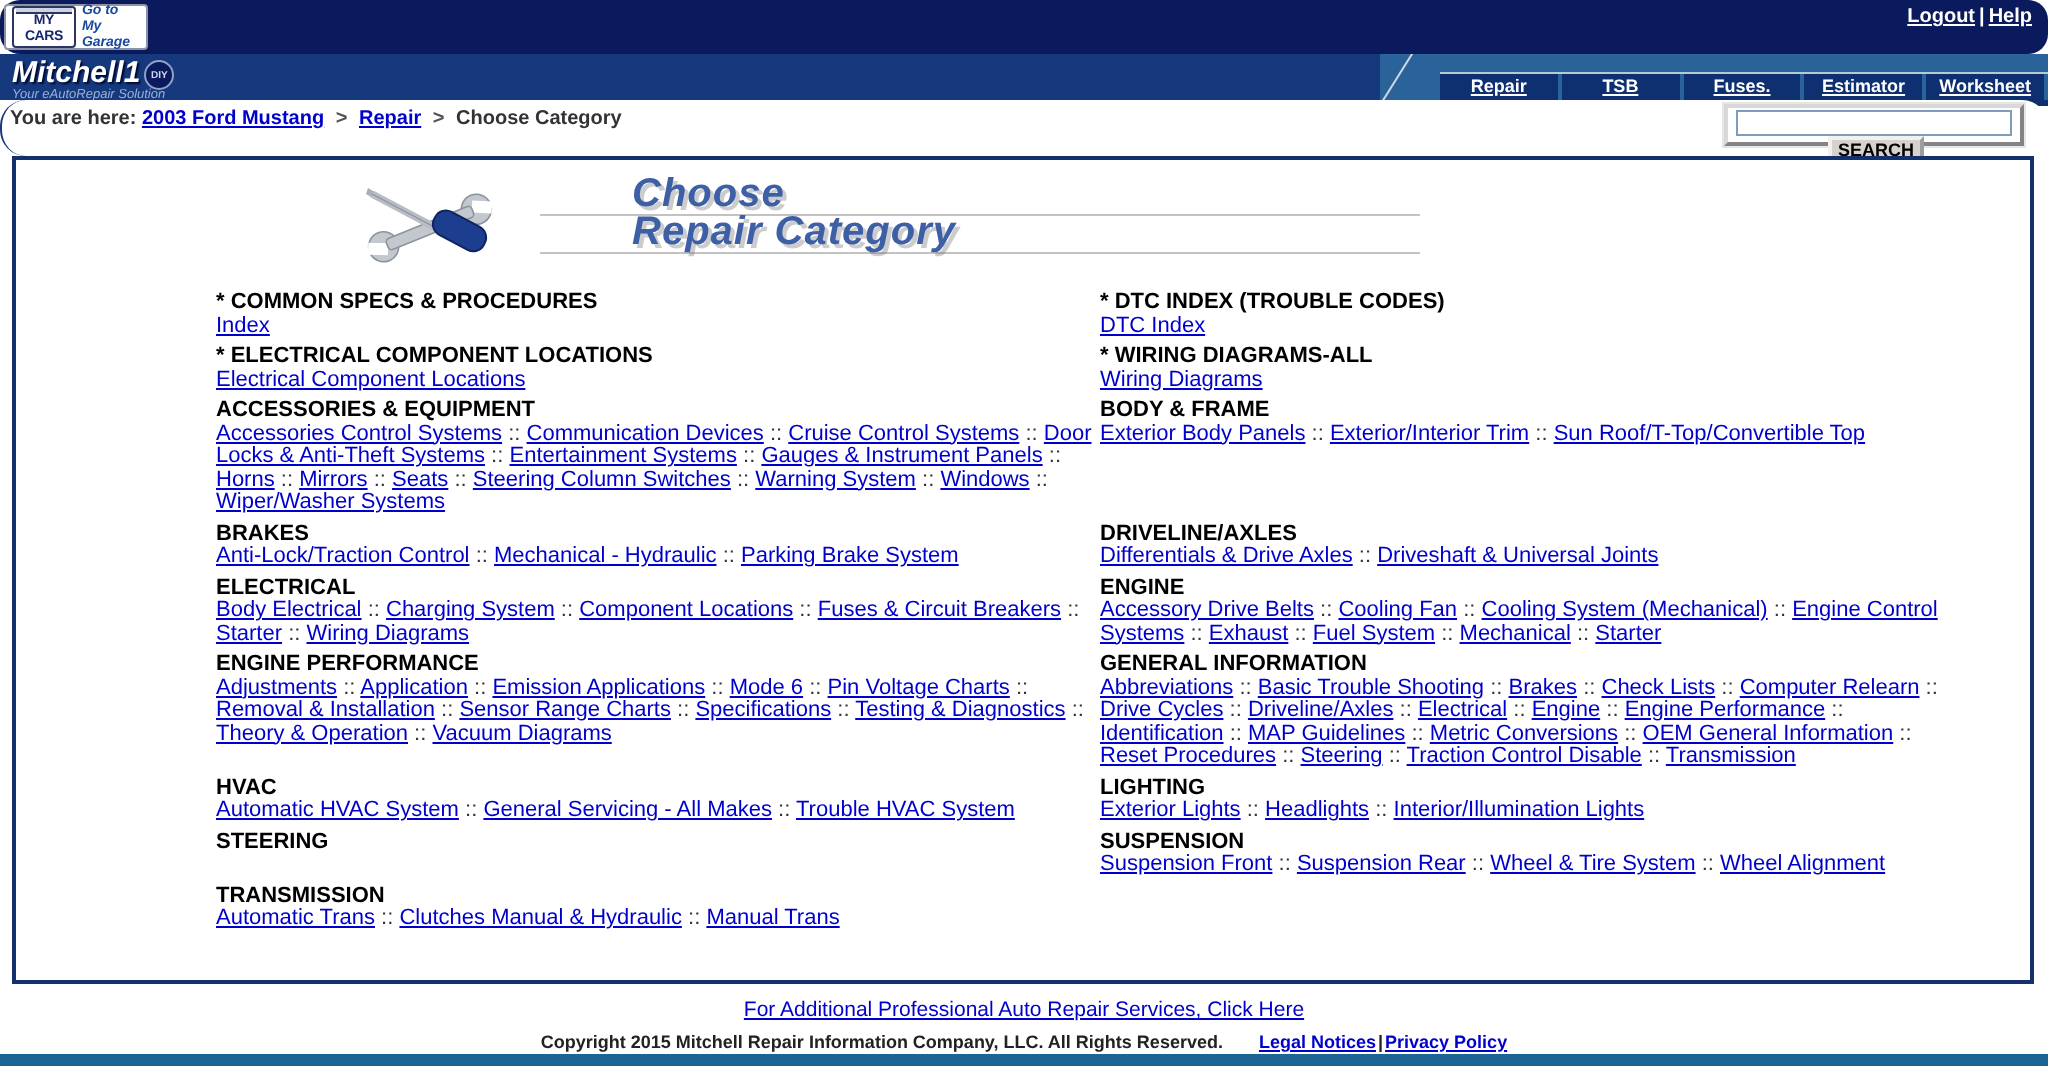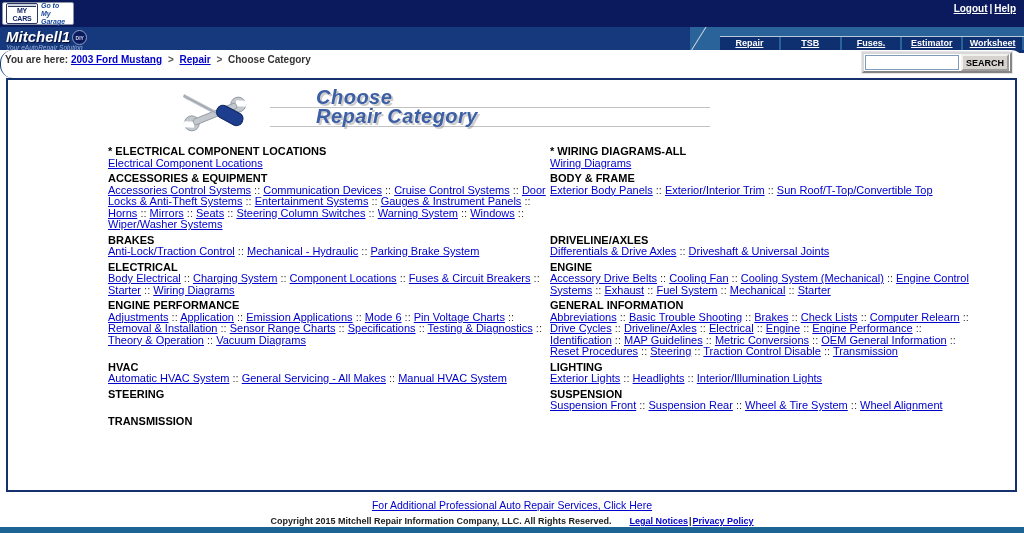--- a/index.html
+++ b/index.html
@@ -4,21 +4,21 @@
 <style>
   * { box-sizing: border-box; }
   html,body { margin:0; padding:0; }
   body {
     width:1024px; height:533px; position:relative; overflow:hidden;
     background:#ffffff; font-family:"Liberation Sans", sans-serif;
   }
   a { cursor:pointer; }
 
   
-  .topbar { position:absolute; top:0; left:0; width:1024px; height:27px; background:#0a1a5c; }
+  .topbar { position:absolute; top:0; left:0; width:1024px; height:27px; background:#0a1a5c;border-radius:10px; }
   .mycars-btn {
     position:absolute; top:2px; left:2px; width:72px; height:23px; background:#ffffff;
     border:1px solid #8a94a6; border-radius:2px; display:flex; align-items:center;
     gap:3px; padding:1px 3px; cursor:pointer;
   }
   .plate { border:1px solid #2a3560; border-radius:2px; background:#fff; text-align:center; padding:0 1px; }
   .plate-banner { height:3px; background:#cdd4e2; border-bottom:1px solid #2a3560; }
   .plate-label { font-size:7px; font-weight:bold; color:#16276b; line-height:8px; letter-spacing:-0.2px; }
   .garage-label { font-size:7px; font-weight:bold; font-style:italic; color:#1848a0; line-height:8px; width:32px; }
   .top-right { position:absolute; top:3px; right:8px; text-align:right; }
@@ -46,21 +46,21 @@
   }
   .tab-substrip { position:absolute; top:50px; left:718px; right:0; height:3px; background:#0e2f70; }
 
   
   .crumb-row { position:absolute; top:50px; left:0; width:1024px; height:28px; background:#ffffff; border-left:1px solid #16397e;border-radius:13px; }
   .breadcrumb { position:absolute; left:4px; top:4px; font-size:10px; font-weight:bold; color:#333333; }
   .breadcrumb a { color:#0000cc; text-decoration:underline; }
   .crumb-sep { color:#555555; margin:0 3px; font-weight:bold; }
   .search-box {
     position:absolute; top:52px; right:12px; width:150px; height:21px; background:#ffffff;
-    border:2px outset #d8d8d8; display:flex; align-items:center; padding:1px; box-shadow:0 0 0 1px #e6e6e6;
+    border:2px outset #d8d8d8; display:flex; align-items:center; padding:1px; box-shadow:0 0 0 1px #e6e6e6;flex-direction:column;
   }
   .search-input { flex:1; min-width:0; height:15px; border:1px solid #7f9db9; font-size:10px; font-family:inherit; padding:0 2px; }
   .search-btn {
     width:48px; height:17px; margin-left:2px; font-size:9px; font-weight:bold; color:#000;
     background:#d6d3ce; border:2px outset #f2f1ee; font-family:inherit; cursor:pointer; padding:0;
   }
 
   
   .content-box {
     position:absolute; top:78px; left:6px; width:1011px; height:414px;
@@ -169,20 +169,30 @@
       </g>
     </svg>
     <div class="page-title">
       <div>Choose</div>
       <div>Repair Category</div>
     </div>
   </div>
   <div class="cat-table">
       <div class="cat-row">
         <div class="cat-cell left">
+          <div class="cat-title">* COMMON SPECS &amp; PROCEDURES</div>
+          <div class="cat-links"><a>Index</a></div>
+        </div>
+        <div class="cat-cell right">
+          <div class="cat-title">* DTC INDEX (TROUBLE CODES)</div>
+          <div class="cat-links"><a>DTC Index</a></div>
+        </div>
+      </div>
+      <div class="cat-row">
+        <div class="cat-cell left">
           <div class="cat-title">* ELECTRICAL COMPONENT LOCATIONS</div>
           <div class="cat-links"><a>Electrical Component Locations</a></div>
         </div>
         <div class="cat-cell right">
           <div class="cat-title">* WIRING DIAGRAMS-ALL</div>
           <div class="cat-links"><a>Wiring Diagrams</a></div>
         </div>
       </div>
       <div class="cat-row">
         <div class="cat-cell left">
@@ -220,39 +230,40 @@
           <div class="cat-links"><a>Adjustments</a><span class="sep"> :: </span><a>Application</a><span class="sep"> :: </span><a>Emission Applications</a><span class="sep"> :: </span><a>Mode 6</a><span class="sep"> :: </span><a>Pin Voltage Charts</a><span class="sep"> :: </span><a>Removal &amp; Installation</a><span class="sep"> :: </span><a>Sensor Range Charts</a><span class="sep"> :: </span><a>Specifications</a><span class="sep"> :: </span><a>Testing &amp; Diagnostics</a><span class="sep"> :: </span><a>Theory &amp; Operation</a><span class="sep"> :: </span><a>Vacuum Diagrams</a></div>
         </div>
         <div class="cat-cell right">
           <div class="cat-title">GENERAL INFORMATION</div>
           <div class="cat-links"><a>Abbreviations</a><span class="sep"> :: </span><a>Basic Trouble Shooting</a><span class="sep"> :: </span><a>Brakes</a><span class="sep"> :: </span><a>Check Lists</a><span class="sep"> :: </span><a>Computer Relearn</a><span class="sep"> :: </span><a>Drive Cycles</a><span class="sep"> :: </span><a>Driveline/Axles</a><span class="sep"> :: </span><a>Electrical</a><span class="sep"> :: </span><a>Engine</a><span class="sep"> :: </span><a>Engine Performance</a><span class="sep"> :: </span><a>Identification</a><span class="sep"> :: </span><a>MAP Guidelines</a><span class="sep"> :: </span><a>Metric Conversions</a><span class="sep"> :: </span><a>OEM General Information</a><span class="sep"> :: </span><a>Reset Procedures</a><span class="sep"> :: </span><a>Steering</a><span class="sep"> :: </span><a>Traction Control Disable</a><span class="sep"> :: </span><a>Transmission</a></div>
         </div>
       </div>
       <div class="cat-row">
         <div class="cat-cell left">
           <div class="cat-title">HVAC</div>
-          <div class="cat-links"><a>Automatic HVAC System</a><span class="sep"> :: </span><a>General Servicing - All Makes</a><span class="sep"> :: </span><a>Manual HVAC System</a></div>
+          <div class="cat-links"><a>Automatic HVAC System</a><span class="sep"> :: </span><a>General Servicing - All Makes</a><span class="sep"> :: </span><a>Trouble HVAC System</a></div>
         </div>
         <div class="cat-cell right">
           <div class="cat-title">LIGHTING</div>
           <div class="cat-links"><a>Exterior Lights</a><span class="sep"> :: </span><a>Headlights</a><span class="sep"> :: </span><a>Interior/Illumination Lights</a></div>
         </div>
       </div>
       <div class="cat-row">
         <div class="cat-cell left">
           <div class="cat-title">STEERING</div>
         </div>
         <div class="cat-cell right">
           <div class="cat-title">SUSPENSION</div>
           <div class="cat-links"><a>Suspension Front</a><span class="sep"> :: </span><a>Suspension Rear</a><span class="sep"> :: </span><a>Wheel &amp; Tire System</a><span class="sep"> :: </span><a>Wheel Alignment</a></div>
         </div>
       </div>
       <div class="cat-row">
         <div class="cat-cell left">
           <div class="cat-title">TRANSMISSION</div>
+          <div class="cat-links"><a>Automatic Trans</a><span class="sep"> :: </span><a>Clutches Manual &amp; Hydraulic</a><span class="sep"> :: </span><a>Manual Trans</a></div>
         </div>
         <div class="cat-cell right"></div>
       </div>
     </div>
 </div>
 
 <div class="footer">
   <div class="promo"><a>For Additional Professional Auto Repair Services, Click Here</a></div>
   <div class="copy-row">
     <span>Copyright 2015 Mitchell Repair Information Company, LLC.  All Rights Reserved.</span><span class="copy-gap"></span><a>Legal Notices</a><span class="foot-sep">|</span><a>Privacy Policy</a>

